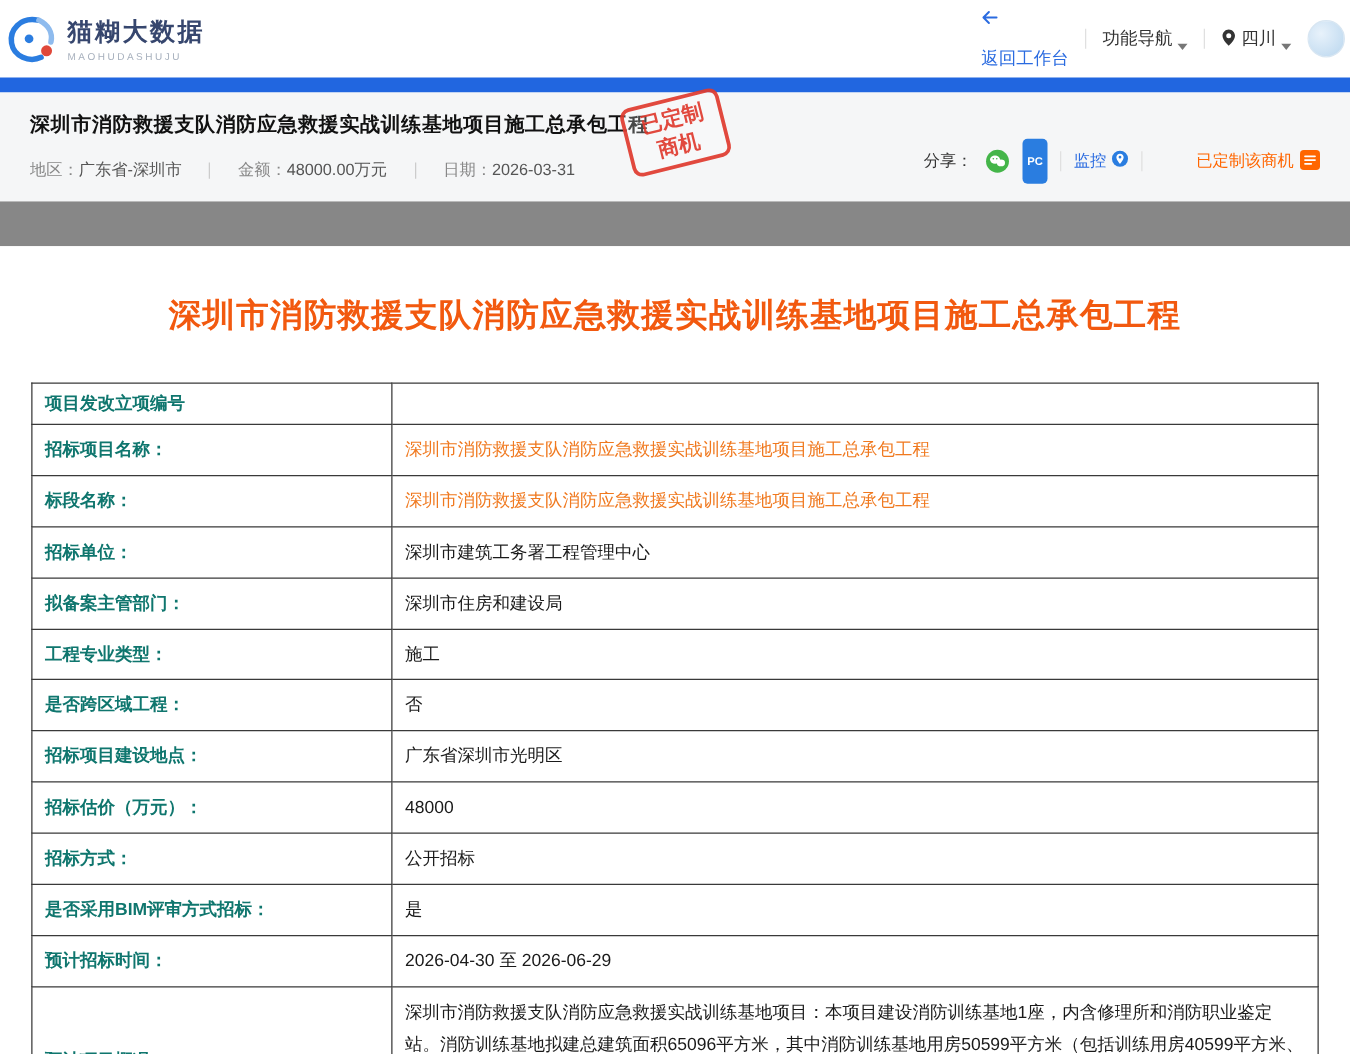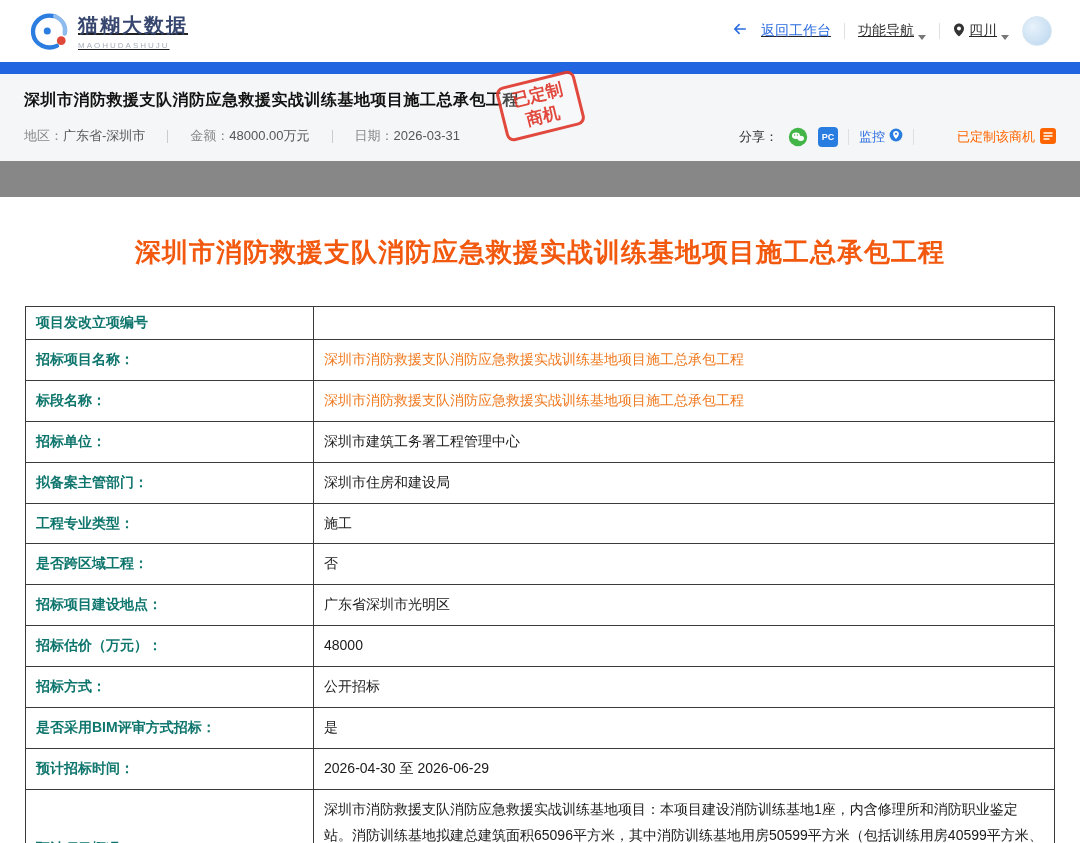--- a/index.html
+++ b/index.html
@@ -1,28 +1,28 @@
 <!DOCTYPE html>
 <html><head>
 <meta charset="utf-8">
 <style>
   * { box-sizing: border-box; margin: 0; padding: 0; }
   html, body { width: 1080px; min-height: 843px; background: #fff;
     font-family: "Liberation Sans", sans-serif; color: #222; }
 
   
   .header { height: 62px; display: flex; align-items: center;
-    justify-content: space-between; padding: 0 28px; background: #fff; text-decoration: underline; }
+    justify-content: space-between; padding: 0 4px; background: #fff; }
   .logo { display: flex; align-items: center; gap: 8px; }
   .logo-mark { width: 42px; height: 42px; }
   .logo-text-cn { font-size: 20px; font-weight: bold; color: #36466e; letter-spacing: 2px; }
   .logo-text-en { font-size: 8px; color: #a7b0bd; letter-spacing: 2px; margin-top: 2px; }
   .nav { display: flex; align-items: center; gap: 13px; font-size: 14px; color: #333; }
   .nav-divider { width: 1px; height: 16px; background: #e0e0e0; }
-  .back-link { color: #2a6be0; display: flex; align-items: flex-start; gap: 14px; cursor: pointer; }
+  .back-link { color: #2a6be0; display: flex; align-items: flex-start; gap: 14px; cursor: pointer; flex-direction: column; }
   .nav-item { display: flex; align-items: flex-end; gap: 4px; cursor: pointer; }
   .caret { width: 0; height: 0; border-left: 4px solid transparent;
     border-right: 4px solid transparent; border-top: 5px solid #777; display: inline-block; }
   .avatar { width: 30px; height: 30px; border-radius: 50%;
     background: radial-gradient(circle at 35% 35%, #e8f2fb, #b9d6ee); border: 1px solid #d8e6f2; }
 
   
   .accent-bar { height: 12px; background: #2166e0; }
 
   
@@ -33,21 +33,21 @@
   .meta-label { color: #888; }
   .meta-value { color: #555; }
   .meta-divider { width: 1px; height: 13px; background: #ccc; }
   .stamp { position: absolute; left: 500px; top: 4px; transform: rotate(-14deg);
     color: #e03b2f; border: 3px solid #e03b2f; border-radius: 8px; padding: 3px 12px;
     font-weight: bold; font-size: 17px; line-height: 1.3; text-align: center; opacity: .92;
     background: rgba(255,255,255,.25); }
   .share-bar { position: absolute; right: 24px; bottom: 14px; display: flex;
     align-items: center; gap: 10px; font-size: 13px; color: #333; }
   .icon-btn { width: 20px; height: 20px; cursor: pointer; display: inline-flex; }
-  .pc-badge { width: 20px; height: 20px; border-radius: 4px; background: #2a7de0;
+  .pc-badge { width: 20px; height: 36px; border-radius: 4px; background: #2a7de0;
     color: #fff; font-size: 9px; font-weight: bold; display: inline-flex;
     align-items: center; justify-content: center; cursor: pointer; }
   .monitor-link { color: #2a6be0; display: flex; align-items: flex-start; gap: 4px; cursor: pointer; }
   .customized-status { color: #f60; display: flex; align-items: center; gap: 5px; cursor: pointer; margin-left: 33px; }
 
   
   .gray-band { height: 36px; background: #878787; }
 
   
   .content { background: #fff; padding: 38px 25px 26px; }

